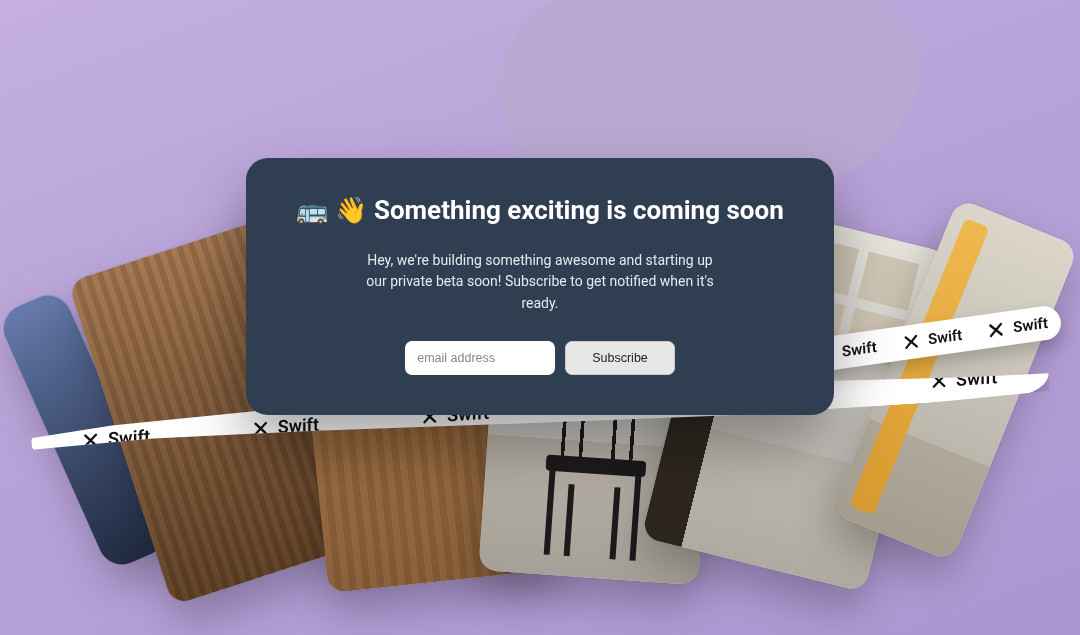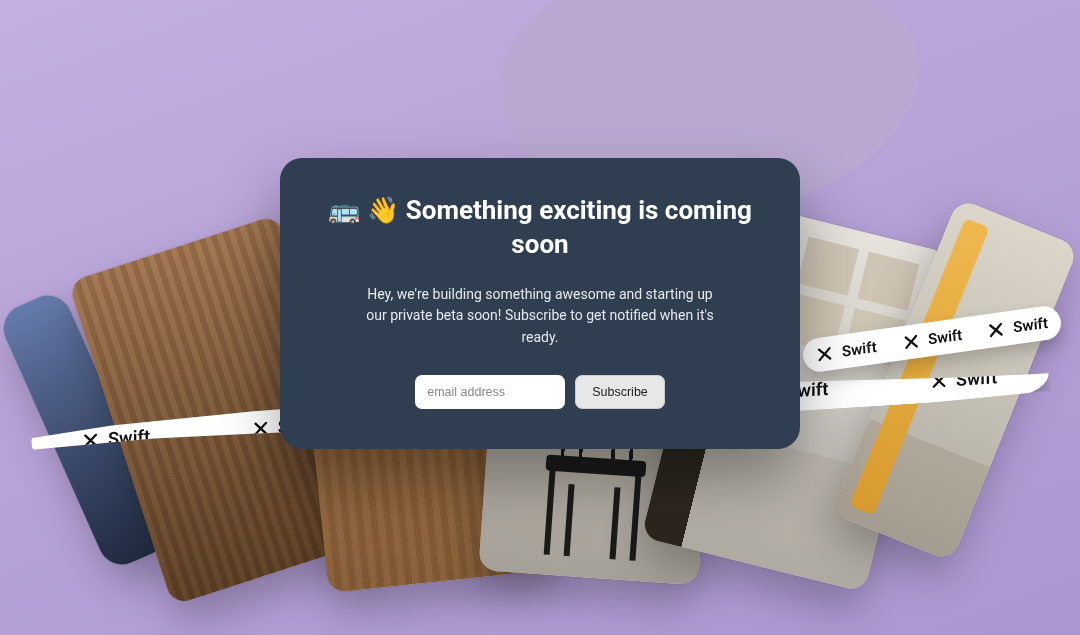--- a/index.html
+++ b/index.html
@@ -141,21 +141,21 @@
     box-shadow:0 8px 16px rgba(0,0,0,.2);
     display:flex; align-items:center; justify-content:space-around;
     overflow:hidden;
   }
 
   
   .modal {
     position: absolute;
     left: 50%; top: 158px;
     transform: translateX(-50%);
-    width: 520px;
+    width: 588px;
     background: #2f3e50;
     color: #fff;
     border-radius: 22px;
     padding: 36px 48px 40px;
     box-shadow: 0 30px 60px rgba(0,0,0,.35);
     text-align: center;
     z-index: 20;
   }
   .modal h1 {
     font-size: 26px;
@@ -175,21 +175,21 @@
   }
   .email {
     width: 150px; height: 34px;
     border: none; border-radius: 7px;
     background: #fff; color: #333;
     padding: 0 12px; font-size: 12.5px;
     outline: none;
   }
   .email::placeholder { color: #888; }
   .subscribe {
-    height: 34px; padding: 0 16px;
+    height: 34px; padding: 0 26px;
     border: 1px solid #c9c9c9;
     background: #e7e7e7; color: #222;
     border-radius: 7px;
     font-size: 12.5px; font-weight: 500;
     cursor: pointer;
   }
 </style>
 </head>
 <body>
 

